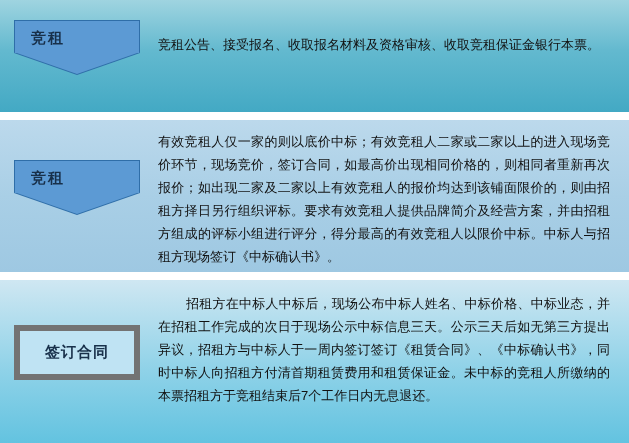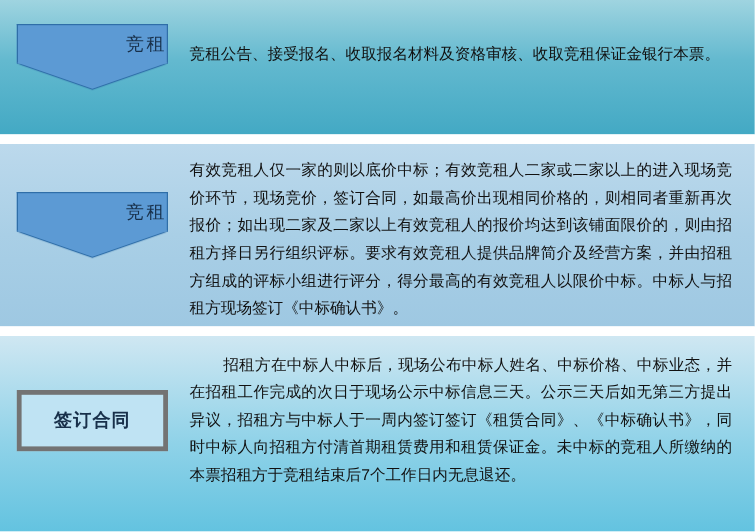--- a/index.html
+++ b/index.html
@@ -59,23 +59,23 @@
     position: relative;
     width: 126px;
   }
   .arrow-body {
     background: #5c9ad4;
     border: 1px solid #2f6ea8;
     border-bottom: none;
     box-sizing: border-box;
     width: 126px;
     color: #18304a;
-    font-weight: normal;
+    font-weight: bold;
     font-size: 15px;
-    text-align: right;
+    text-align: left;
     line-height: 21px;
     padding: 6px 0 5px 16px;
     letter-spacing: 2px;
   }
   .arrow-head {
     width: 0;
     height: 0;
     border-left: 63px solid transparent;
     border-right: 63px solid transparent;
     border-top: 22px solid #5c9ad4;
@@ -86,21 +86,21 @@
   .shape-1 { top: 20px; }
   .shape-2 { top: 160px; }
 
   .rect-label {
     position: absolute;
     left: 14px;
     top: 325px;
     width: 126px;
     padding: 12px 0;
     background: #bfe3f3;
-    border: 4px solid #737373;
+    border: 6px solid #737373;
     box-sizing: border-box;
     color: #18304a;
     font-weight: bold;
     font-size: 15px;
     text-align: center;
     letter-spacing: 1px;
   }
 
   .body-text {
     position: absolute;

